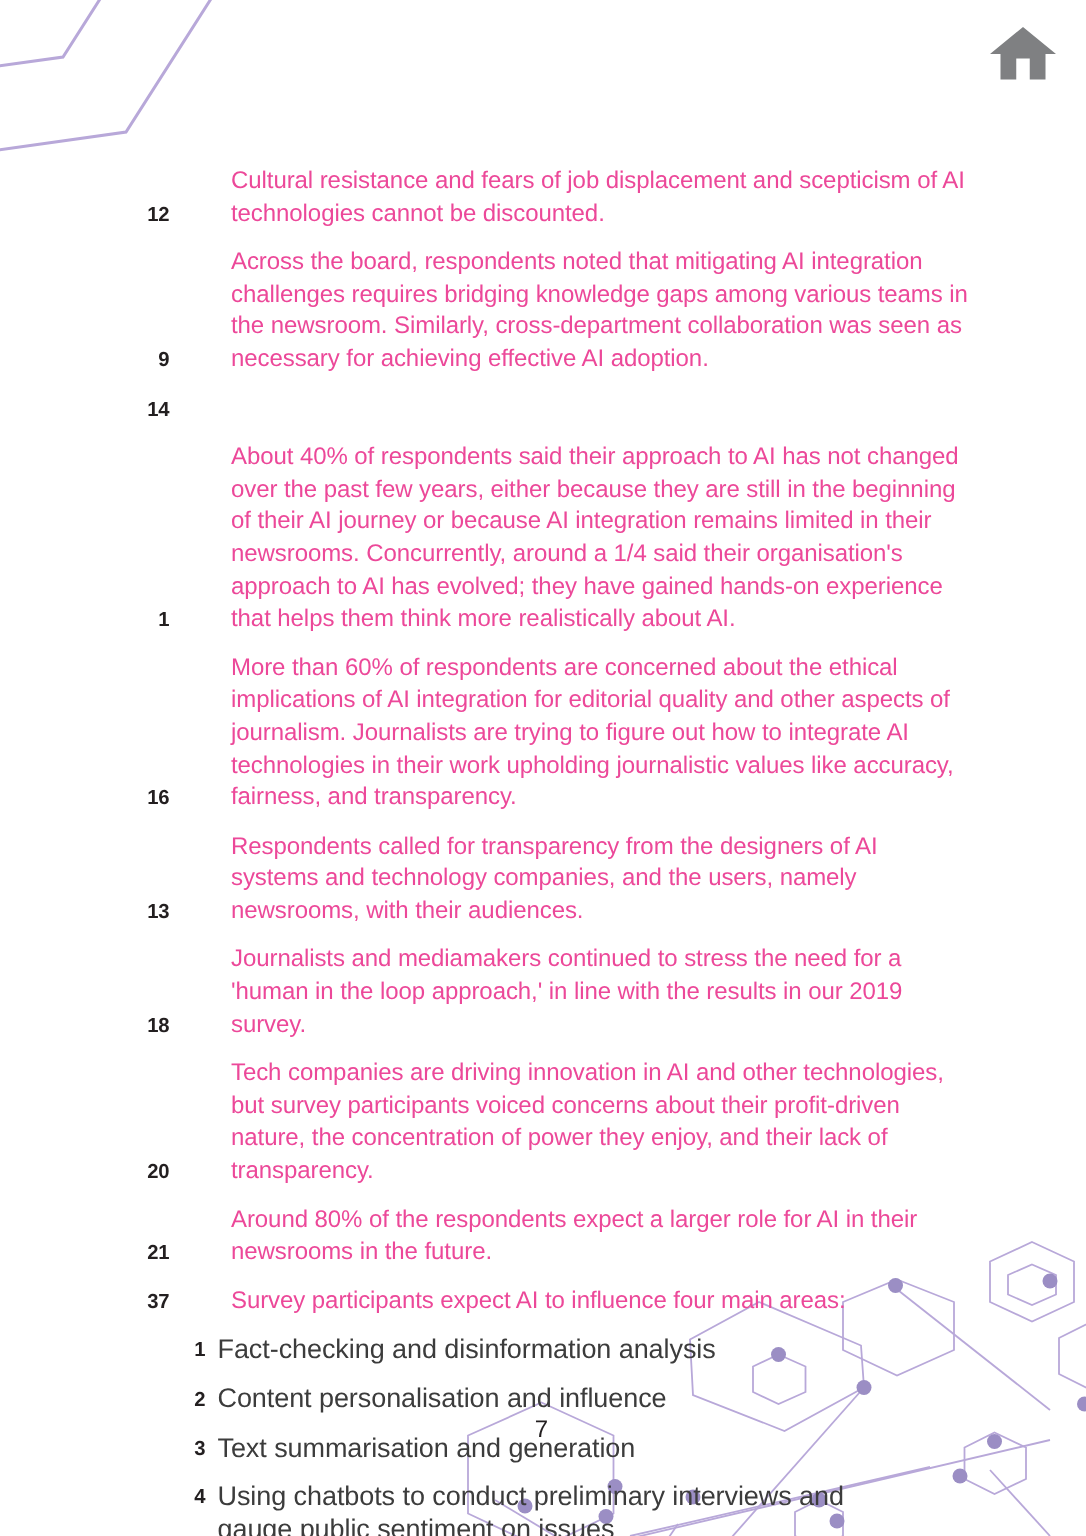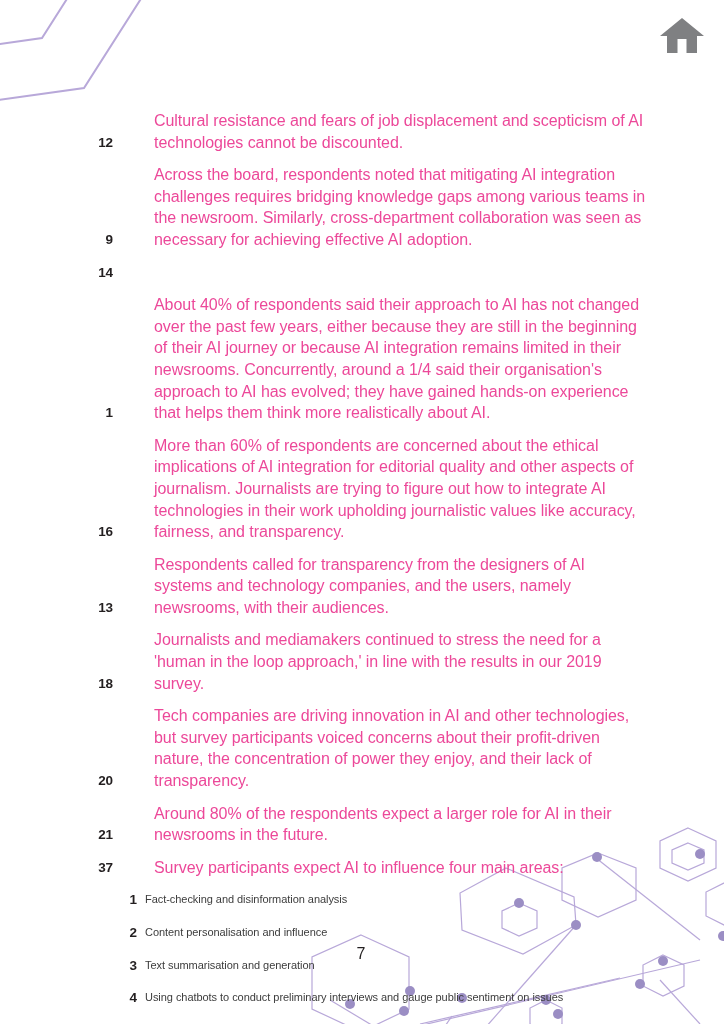--- a/index.html
+++ b/index.html
@@ -83,21 +83,21 @@
     text-align: right;
     padding-right: 8px;
     font-size: 13.5px;
     font-weight: bold;
     color: #231f20;
     line-height: 21.6px;
   }
   .subitem-text {
     flex: 1 1 auto;
     max-width: 470px;
-    font-size: 11px;
+    font-size: 18px;
     color: #3c3c3c;
     line-height: 21.6px;
     letter-spacing: -0.05px;
   }
 
   
   .page-number {
     position: absolute;
     left: 339px;
     top: 945px;

